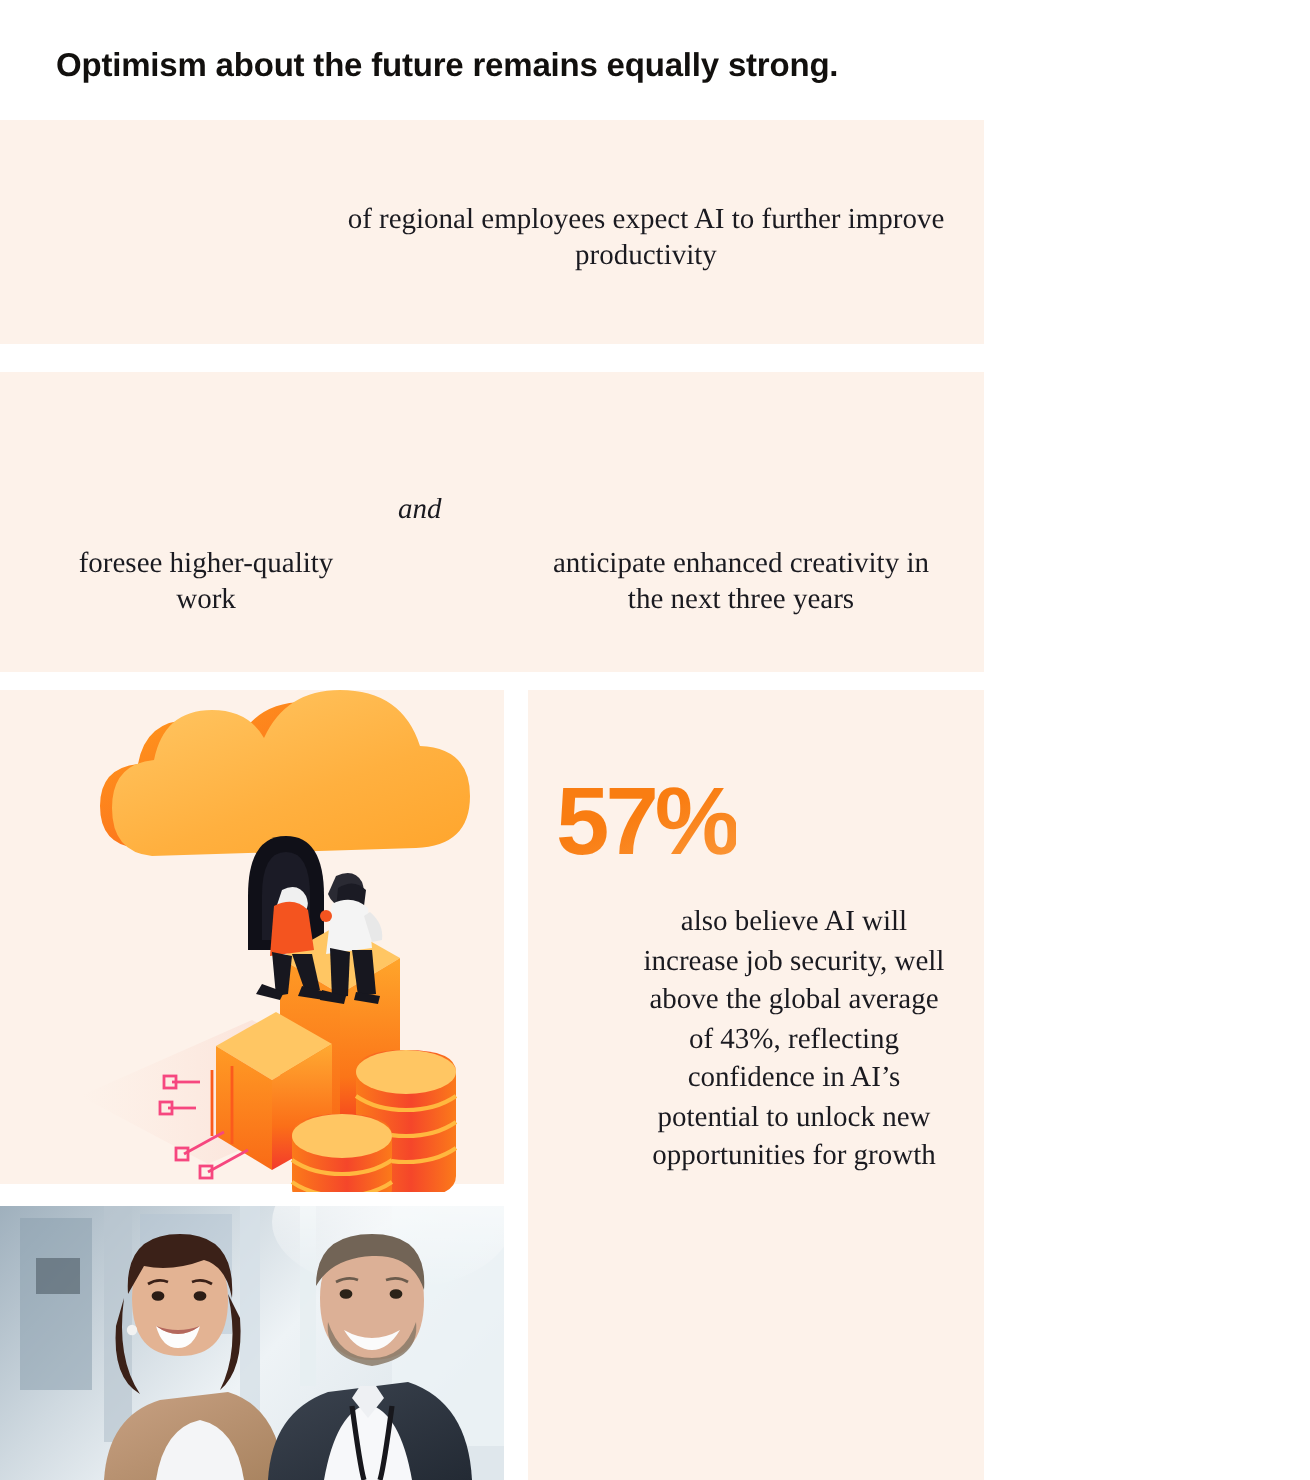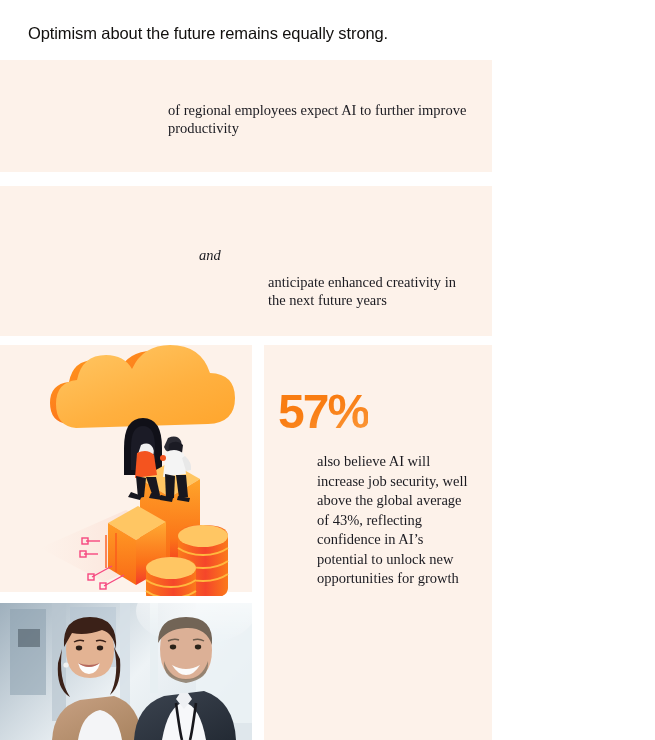--- a/index.html
+++ b/index.html
@@ -24,21 +24,21 @@
     background: #ffffff;
   }
 
   
   .headline {
     position: absolute;
     left: 28px;
     top: 23px;
     width: 460px;
     font-family: "Liberation Sans", sans-serif;
-    font-weight: 400;
+    font-weight: 700;
     font-size: 16.5px;
     line-height: 20px;
     letter-spacing: -0.1px;
     color: #12100e;
   }
 
   
   .panel {
     position: absolute;
     background: #fdf2ea;
@@ -93,20 +93,21 @@
     -webkit-text-fill-color: transparent;
     letter-spacing: -2px;
     line-height: 1;
     white-space: nowrap;
   }
 
   
   .serif {
     font-family: "Liberation Serif", serif;
     color: #1a1a20;
+    text-align: center;
   }
 
   
   #pct-79 {
     position: absolute;
     left: 28px;
     top: 85px;
     font-size: 55px;
   }
   #desc-79 {
@@ -194,22 +195,23 @@
 <body>
 
 <div class="page">
 
   <div class="headline">Optimism about the future remains equally strong.</div>
 
   <div class="panel" id="panel-one"></div>
   <div class="serif" id="desc-79">of regional employees expect AI to further improve productivity</div>
 
   <div class="panel" id="panel-two"></div>
+  <div class="serif" id="desc-83">foresee higher-quality work</div>
   <div class="serif" id="conjunction">and</div>
-  <div class="serif" id="desc-78">anticipate enhanced creativity in the next future years</div>
+  <div class="serif" id="desc-78">anticipate enhanced creativity in the next three years</div>
 
   <div class="panel" id="panel-illustration"></div>
 
   <svg id="illustration-svg" viewBox="0 0 252 256">
     <defs>
       <linearGradient id="gCloudBack" x1="0" y1="0" x2="1" y2="1">
         <stop offset="0%" stop-color="#ff7a18"></stop>
         <stop offset="55%" stop-color="#fb3d2a"></stop>
         <stop offset="100%" stop-color="#f4263c"></stop>
       </linearGradient>

